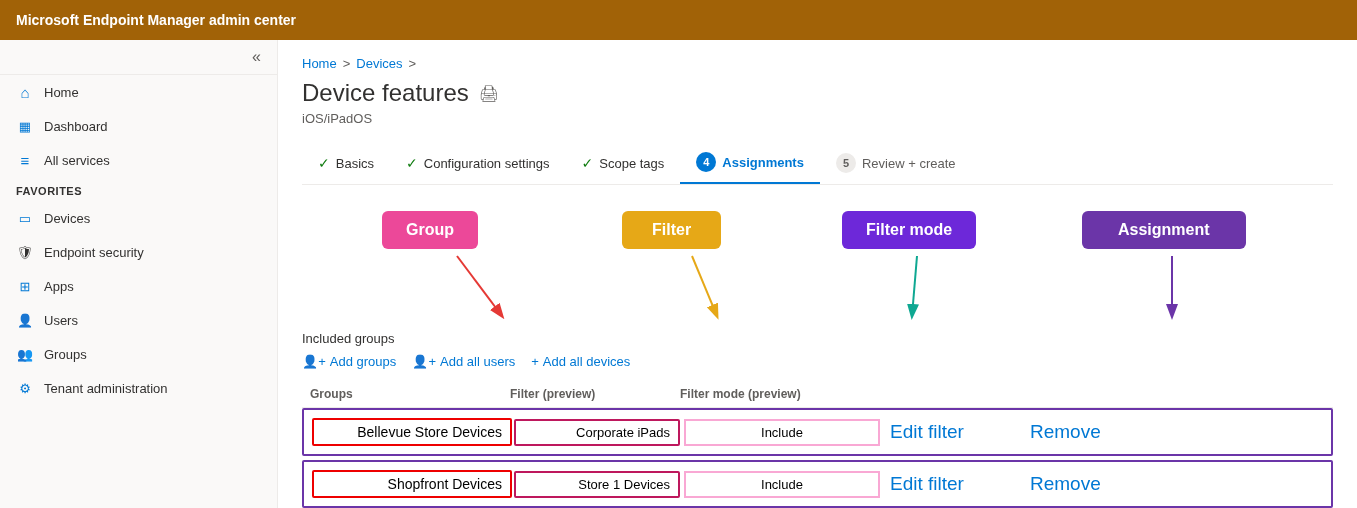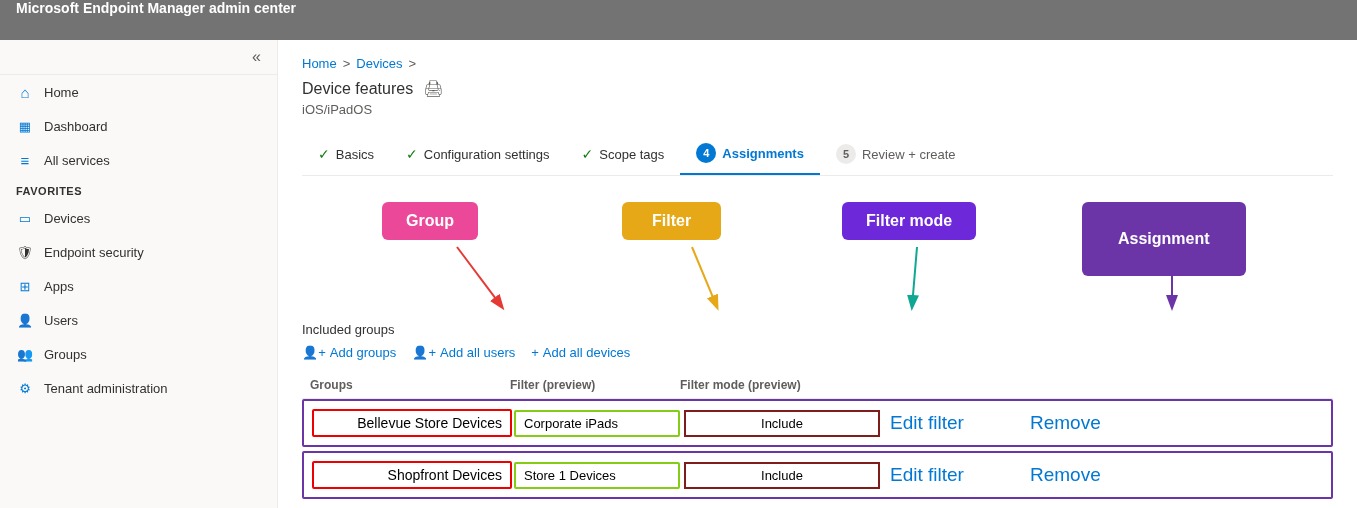--- a/index.html
+++ b/index.html
@@ -1,25 +1,25 @@
 <!DOCTYPE html>
 <html><head>
   <meta charset="utf-8">
   <style>
     * { margin: 0; padding: 0; box-sizing: border-box; }
     body { font-family: 'Segoe UI', Arial, sans-serif; font-size: 13px; background: #f3f2f1; width: 1357px; height: 508px; overflow: hidden; display: flex; flex-direction: column; }
 
     
     .top-bar {
-      background: #737373;
+      background: #a16207;
       color: white;
       padding: 0 16px;
       height: 40px;
       display: flex;
-      align-items: flex-start;
+      align-items: center;
       font-size: 14px;
       font-weight: 600;
       flex-shrink: 0;
     }
 
     
     .main-layout {
       display: flex;
       flex: 1;
       overflow: hidden;
@@ -101,21 +101,21 @@
     .breadcrumb a { color: #0078d4; text-decoration: none; cursor: pointer; }
 
     .page-title-row {
       display: flex;
       align-items: center;
       gap: 10px;
       margin-bottom: 4px;
     }
 
     .page-title {
-      font-size: 16px;
+      font-size: 24px;
       font-weight: 300;
       color: #323130;
     }
 
     .page-subtitle {
       font-size: 13px;
       color: #605e5c;
       margin-bottom: 16px;
     }
 
@@ -222,30 +222,30 @@
 
     .cell-group {
       border: 2px solid #e00;
       border-radius: 2px;
       padding: 4px 8px;
       text-align: right;
       font-size: 14px;
     }
 
     .cell-filter {
-      border: 2px solid #84cc16;
+      border: 2px solid #be185d;
       border-radius: 2px;
       padding: 4px 8px;
-      text-align: left;
+      text-align: right;
       font-size: 13px;
       margin: 0 2px;
     }
 
     .cell-filtermode {
-      border: 2px solid #7f1d1d;
+      border: 2px solid #f9a8d4;
       border-radius: 0;
       padding: 4px 8px;
       text-align: center;
       font-size: 13px;
       margin: 0 2px;
     }
 
     .cell-link {
       color: #0078d4;
       cursor: pointer;
@@ -371,21 +371,21 @@
         </div>
 
         <div style="position:absolute; top:10px; left:320px; background:#e6a817; color:white; font-size:16px; font-weight:700; padding:10px 30px; border-radius:6px; pointer-events:auto;">
           <span>Filter</span>
         </div>
 
         <div style="position:absolute; top:10px; left:540px; background:#6d28d9; color:white; font-size:16px; font-weight:700; padding:10px 24px; border-radius:6px; pointer-events:auto;">
           <span>Filter mode</span>
         </div>
 
-        <div style="position:absolute; top:10px; left:780px; background:#6b35a8; color:white; font-size:16px; font-weight:700; padding:28px 36px; border-radius:6px; pointer-events:auto;">
+        <div style="position:absolute; top:10px; left:780px; background:#6b35a8; color:white; font-size:16px; font-weight:700; padding:10px 36px; border-radius:6px; pointer-events:auto;">
           <span>Assignment</span>
         </div>
 
         <svg style="position:absolute;top:0;left:0;width:100%;height:130px;overflow:visible;">
 
           <line x1="155" y1="55" x2="200" y2="115" stroke="#e53935" stroke-width="2" marker-end="url(#arrowred)"></line>
 
           <line x1="390" y1="55" x2="415" y2="115" stroke="#e6a817" stroke-width="2" marker-end="url(#arrowyellow)"></line>
 
           <line x1="615" y1="55" x2="610" y2="115" stroke="#0fa892" stroke-width="2" marker-end="url(#arrowgreen)"></line>

